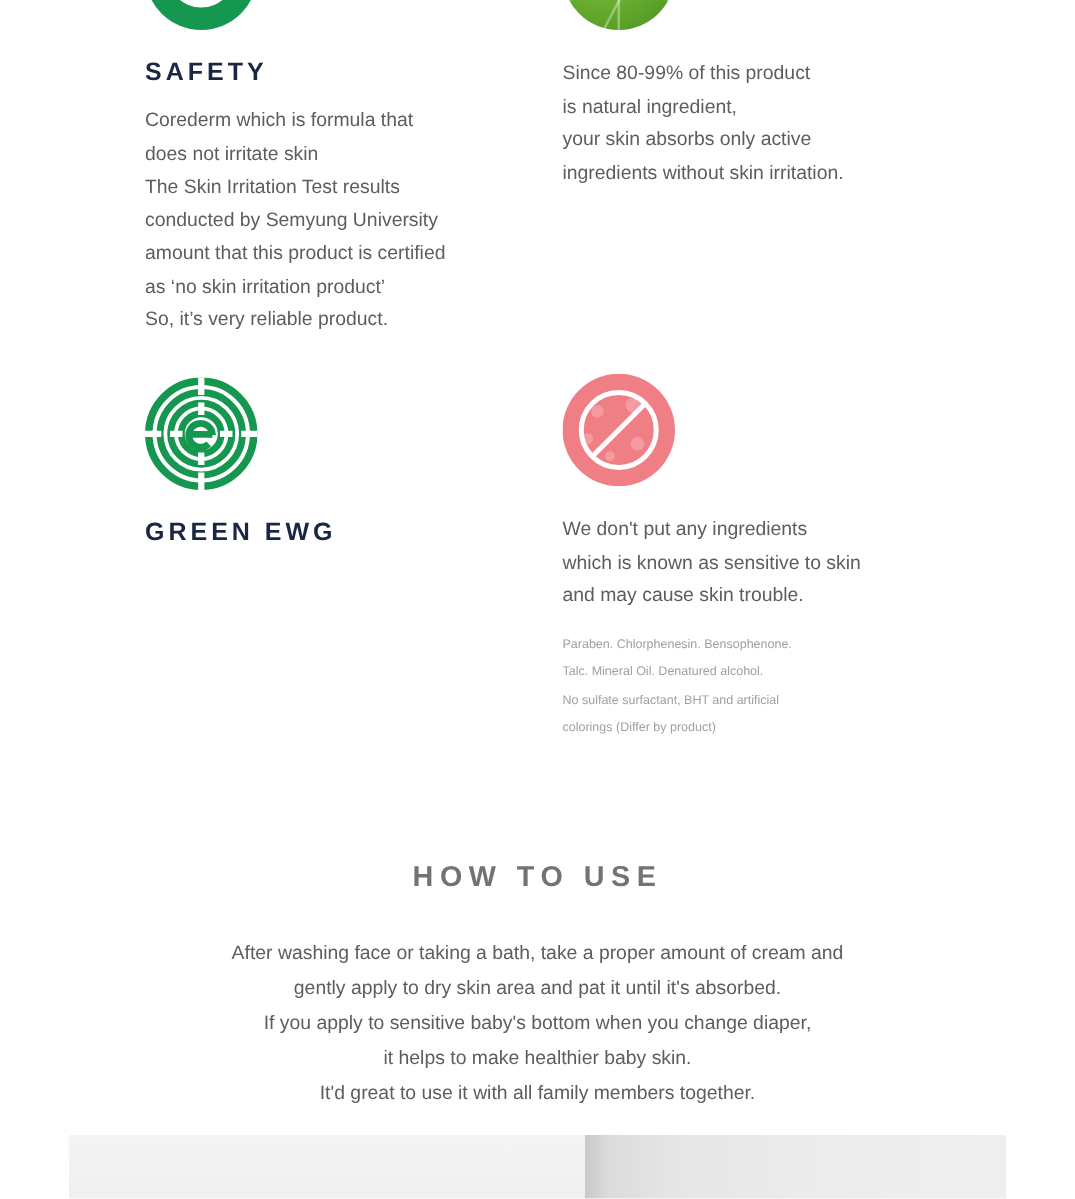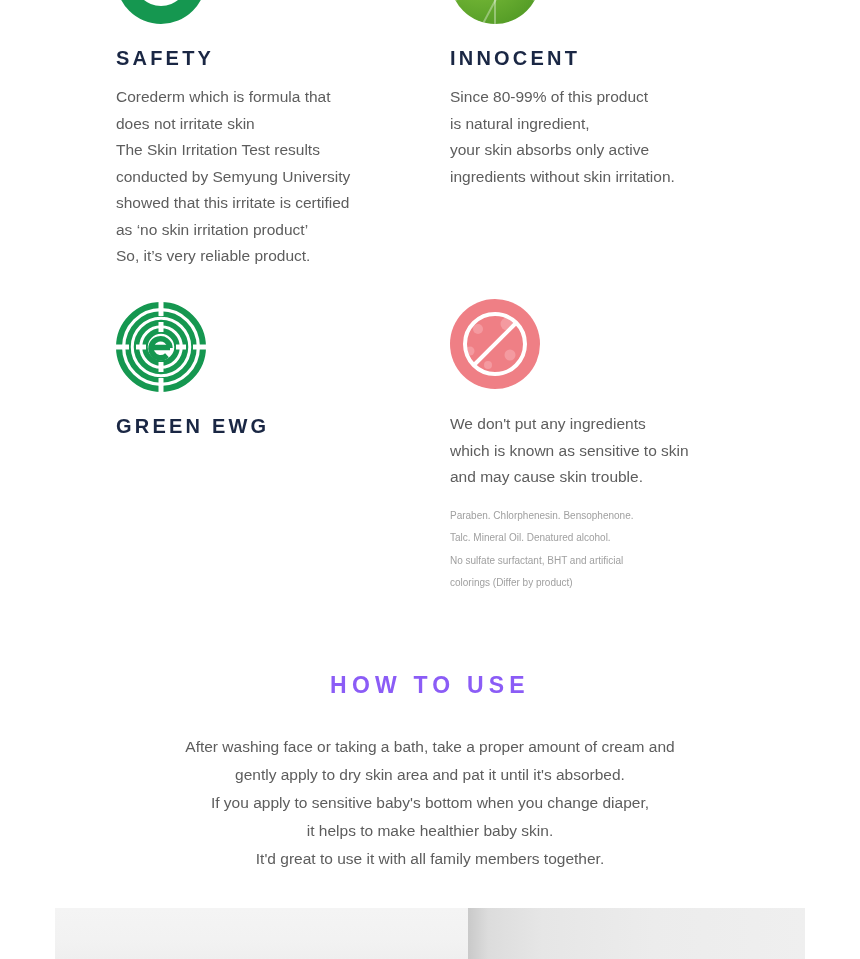--- a/index.html
+++ b/index.html
@@ -122,23 +122,24 @@
     position: absolute;
     left: 0;
     top: 672px;
     width: 860px;
     text-align: center;
   }
 
   .howto-title {
     font-size: 23px;
     font-weight: bold;
-    color: #8b5cf6;
+    color: #737373;
     letter-spacing: 5.2px;
     margin-bottom: 34px;
+    margin-top: 16px;
   }
 
   .howto-body {
     font-size: 15.5px;
     line-height: 28px;
     color: #5d5d5d;
     white-space: pre-line;
   }
 
   
@@ -171,36 +172,35 @@
 
     <div class="feature safety">
       <div class="icon-wrap">
         <div class="icon-safety-ring"></div>
       </div>
       <div class="feature-title">SAFETY</div>
       <div class="feature-body">Corederm which is formula that
 does not irritate skin
 The Skin Irritation Test results
 conducted by Semyung University
-showed that this irritate is certified
+amount that this product is certified
 as ‘no skin irritation product’
 So, it’s very reliable product.</div>
     </div>
 
     <div class="feature innocent">
       <div class="icon-wrap">
         <div class="icon-leaf">
           <span class="vein v1"></span>
           <span class="vein v2"></span>
           <span class="vein v3"></span>
 
           <span class="vein v5"></span>
         </div>
       </div>
-      <div class="feature-title">INNOCENT</div>
       <div class="feature-body">Since 80-99% of this product
 is natural ingredient,
 your skin absorbs only active
 ingredients without skin irritation.</div>
     </div>
 
     <div class="feature ewg">
       <div class="icon-wrap">
         <svg class="icon-ewg" width="90" height="90" viewBox="0 0 90 90" aria-hidden="true">
           <g fill="none" stroke="#159750">

